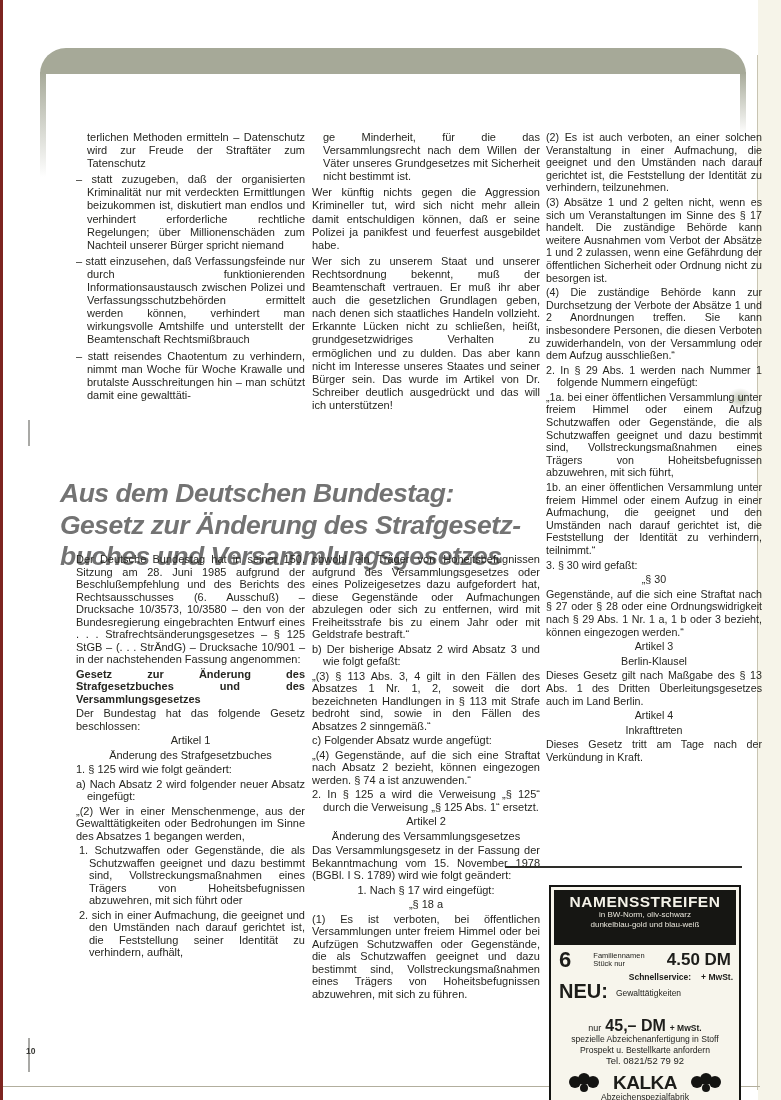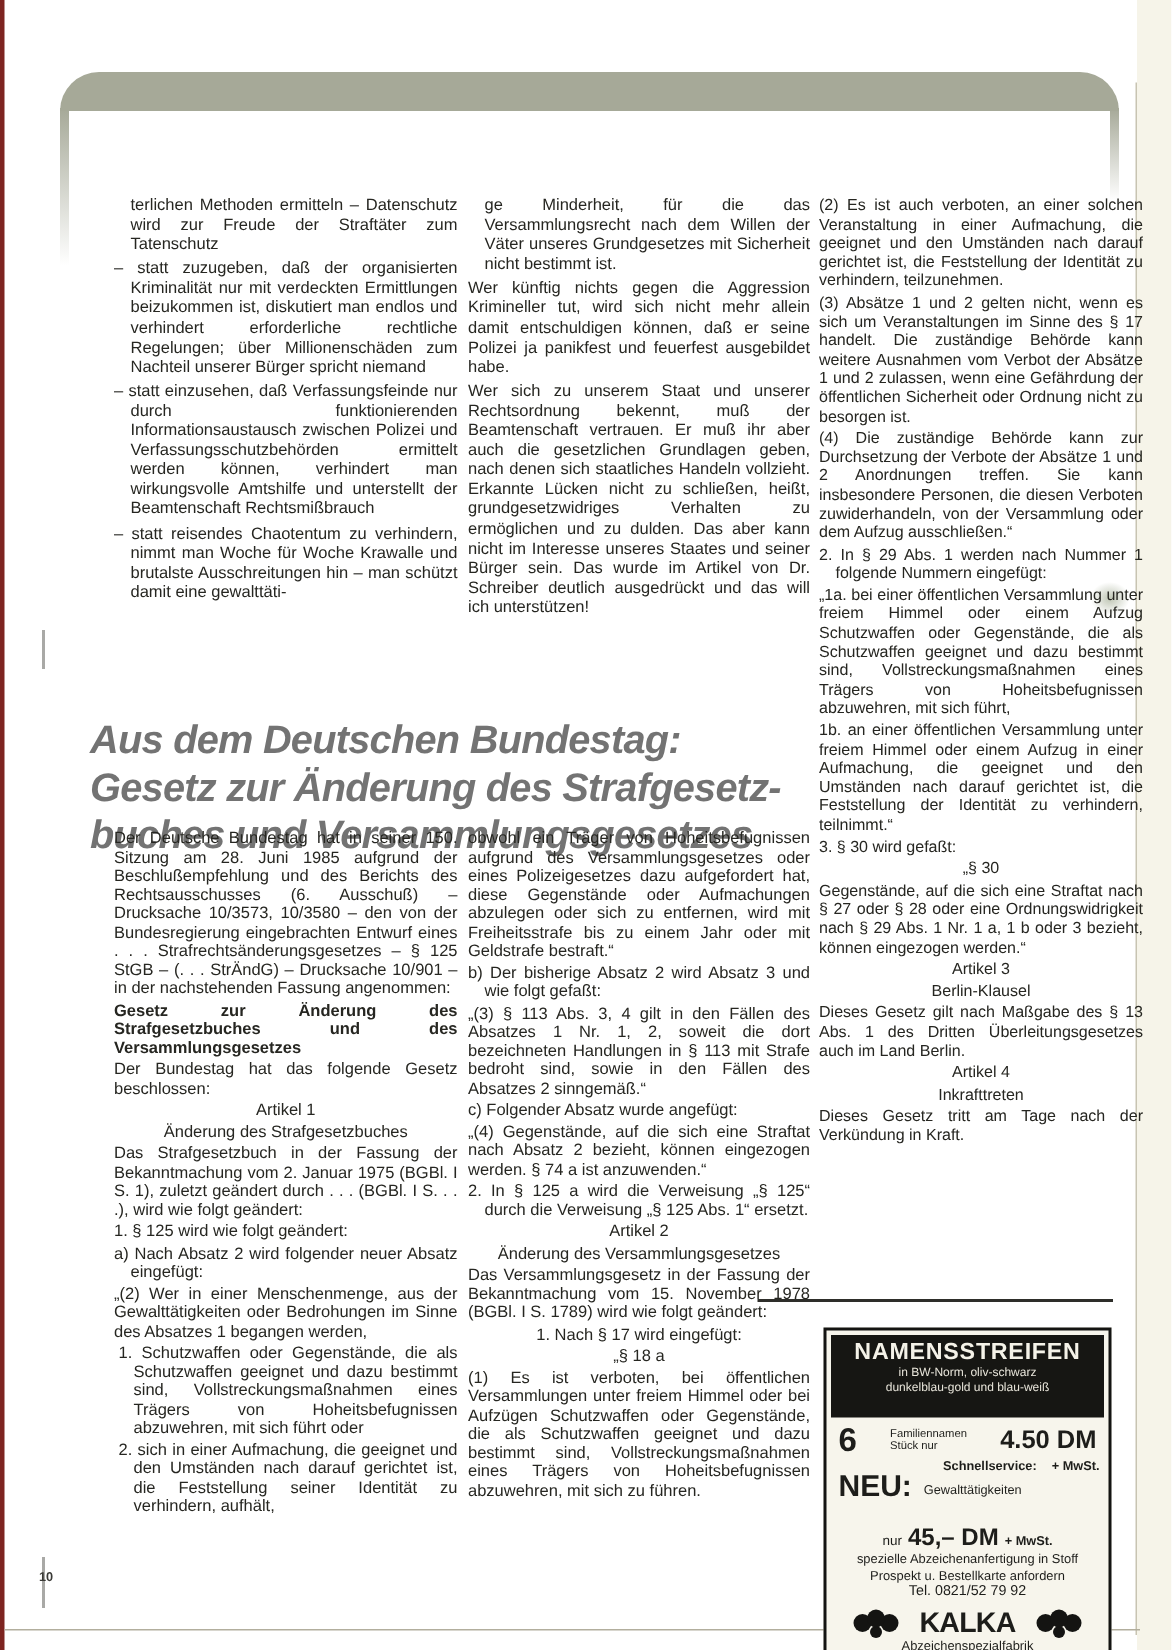--- a/index.html
+++ b/index.html
@@ -115,21 +115,20 @@
   <div>Gesetz zur Änderung des Strafgesetz-</div>
   <div>buches und Versammlungsgesetzes</div>
 </div>
 
 <div class="col law" style="left:63px;top:553px;width:229px;">
   <p>Der Deutsche Bundestag hat in seiner 150. Sitzung am 28. Juni 1985 aufgrund der Beschlußempfehlung und des Berichts des Rechtsausschusses (6. Ausschuß) – Drucksache 10/3573, 10/3580 – den von der Bundesregierung eingebrachten Entwurf eines . . . Strafrechtsänderungsgesetzes – § 125 StGB – (. . . StrÄndG) – Drucksache 10/901 – in der nachstehenden Fassung angenommen:</p>
   <p class="bold mt">Gesetz zur Änderung des Strafgesetzbuches und des Versammlungsgesetzes</p>
   <p class="mt">Der Bundestag hat das folgende Gesetz beschlossen:</p>
   <p class="ctr mts">Artikel 1</p>
   <p class="ctr">Änderung des Strafgesetzbuches</p>
-  <p class="mts">Das Strafgesetzbuch in der Fassung der Bekanntmachung vom 2. Januar 1975 (BGBl. I S. 1), zuletzt geändert durch . . . (BGBl. I S. . . .), wird wie folgt geändert:</p>
   <p class="hang mts">1. § 125 wird wie folgt geändert:</p>
   <p class="hang mts">a) Nach Absatz 2 wird folgender neuer Absatz eingefügt:</p>
   <p class="mts">„(2) Wer in einer Menschenmenge, aus der Gewalttätigkeiten oder Bedrohungen im Sinne des Absatzes 1 begangen werden,</p>
   <p class="hangn">1. Schutzwaffen oder Gegenstände, die als Schutzwaffen geeignet und dazu bestimmt sind, Vollstreckungsmaßnahmen eines Trägers von Hoheitsbefugnissen abzuwehren, mit sich führt oder</p>
   <p class="hangn">2. sich in einer Aufmachung, die geeignet und den Umständen nach darauf gerichtet ist, die Feststellung seiner Identität zu verhindern, aufhält,</p>
 </div>
 
 <div class="col law" style="left:299px;top:553px;width:228px;">
   <p>obwohl ein Träger von Hoheitsbefugnissen aufgrund des Versammlungsgesetzes oder eines Polizeigesetzes dazu aufgefordert hat, diese Gegenstände oder Aufmachungen abzulegen oder sich zu entfernen, wird mit Freiheitsstrafe bis zu einem Jahr oder mit Geldstrafe bestraft.“</p>
   <p class="hang mts">b) Der bisherige Absatz 2 wird Absatz 3 und wie folgt gefaßt:</p>

